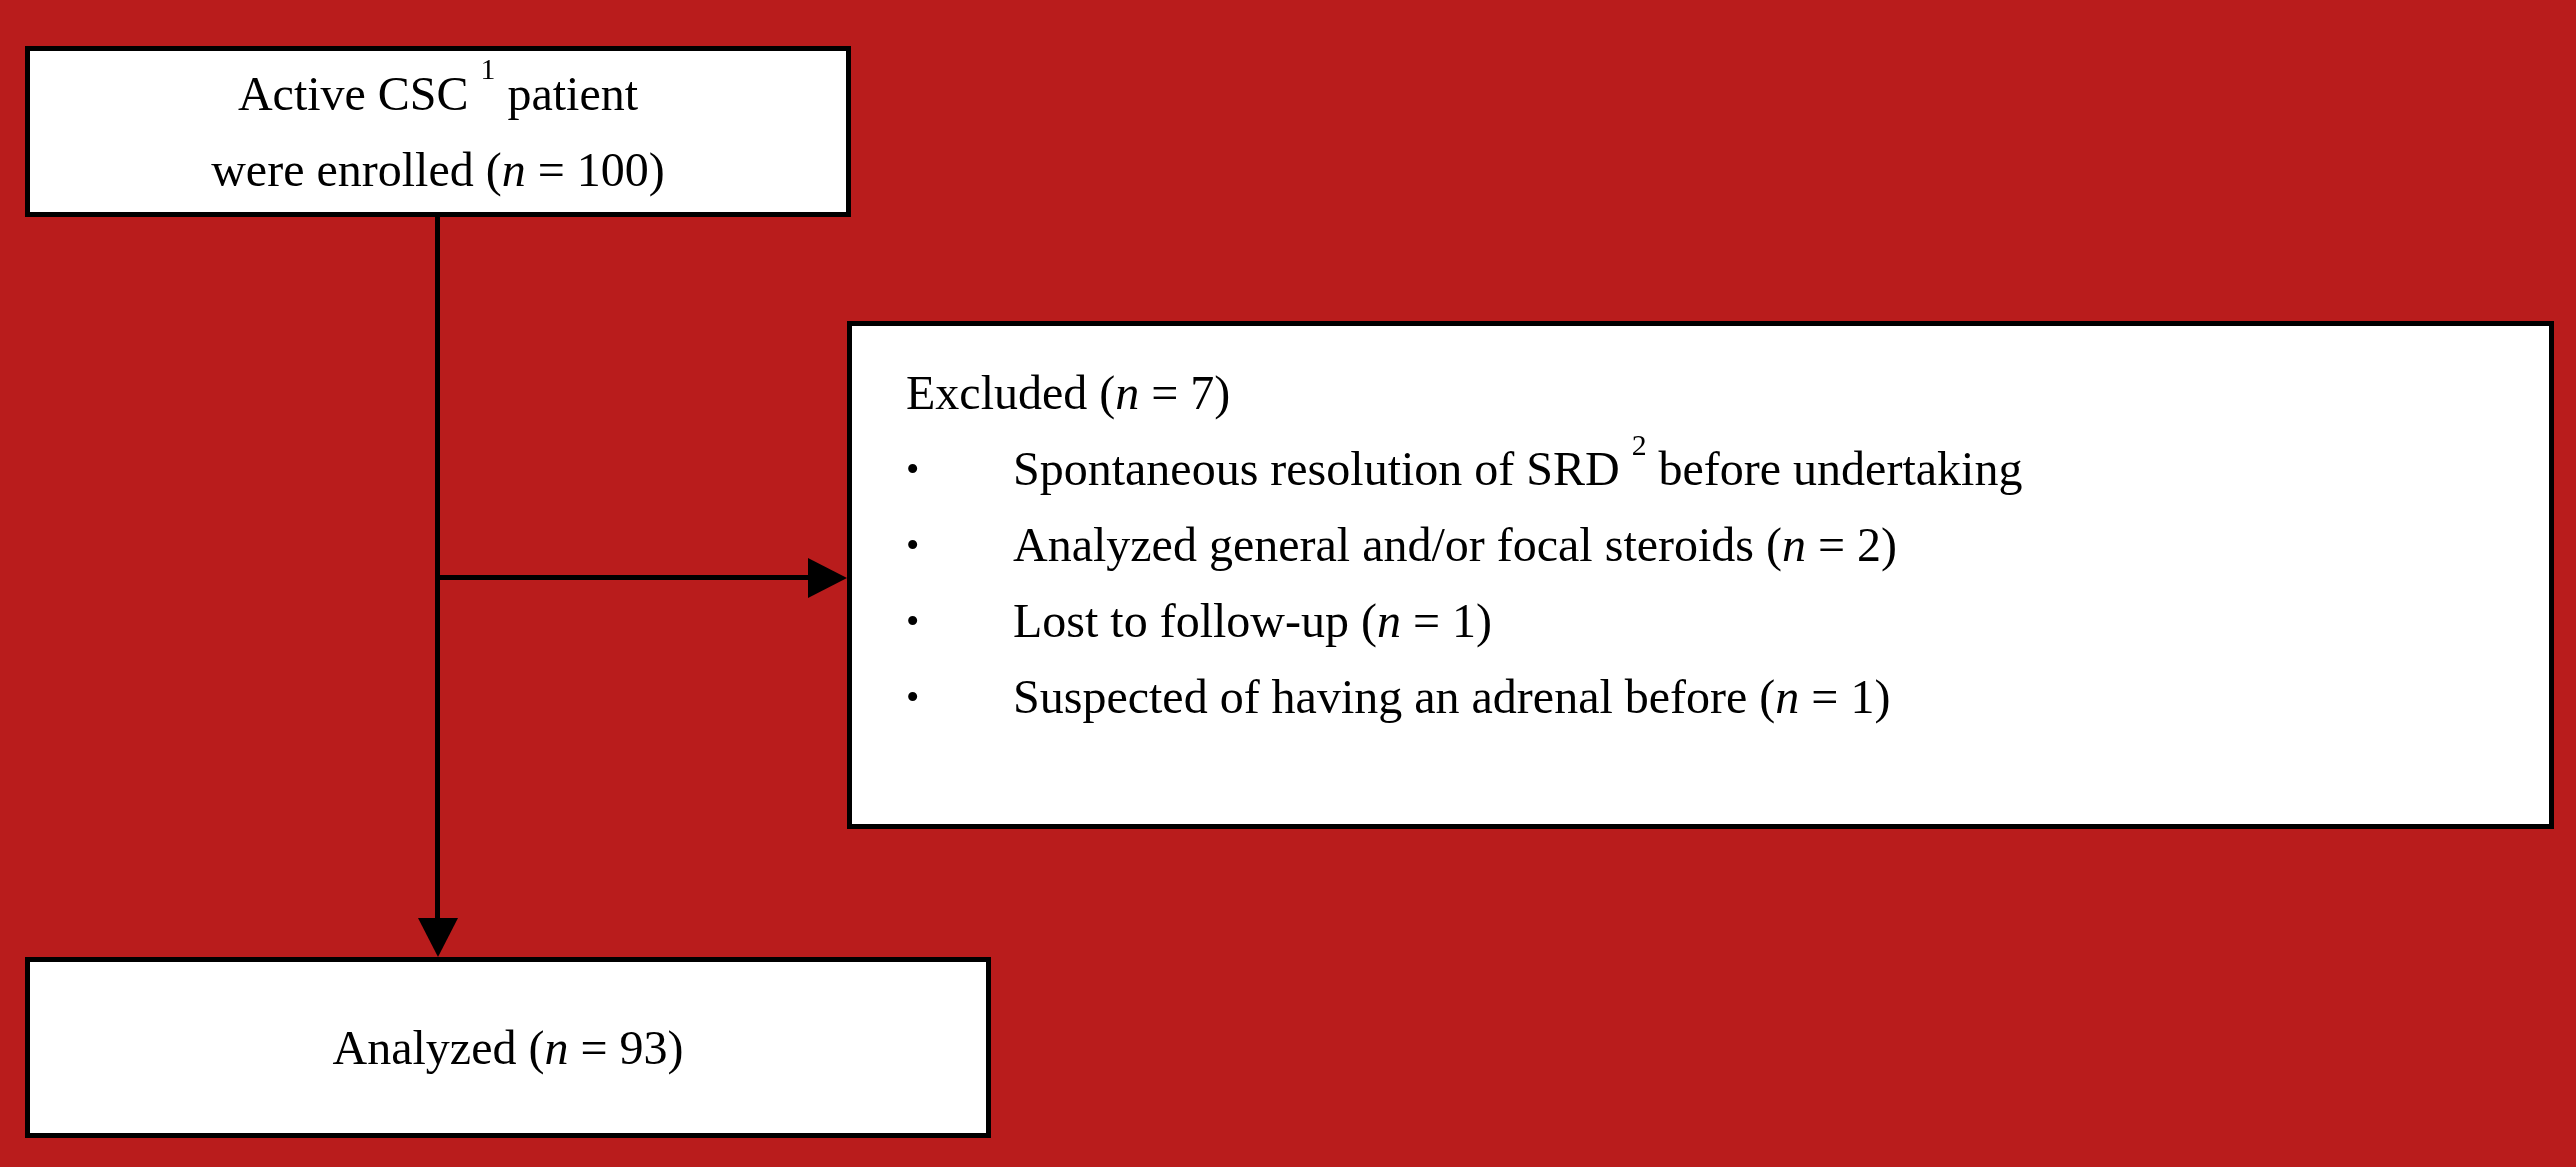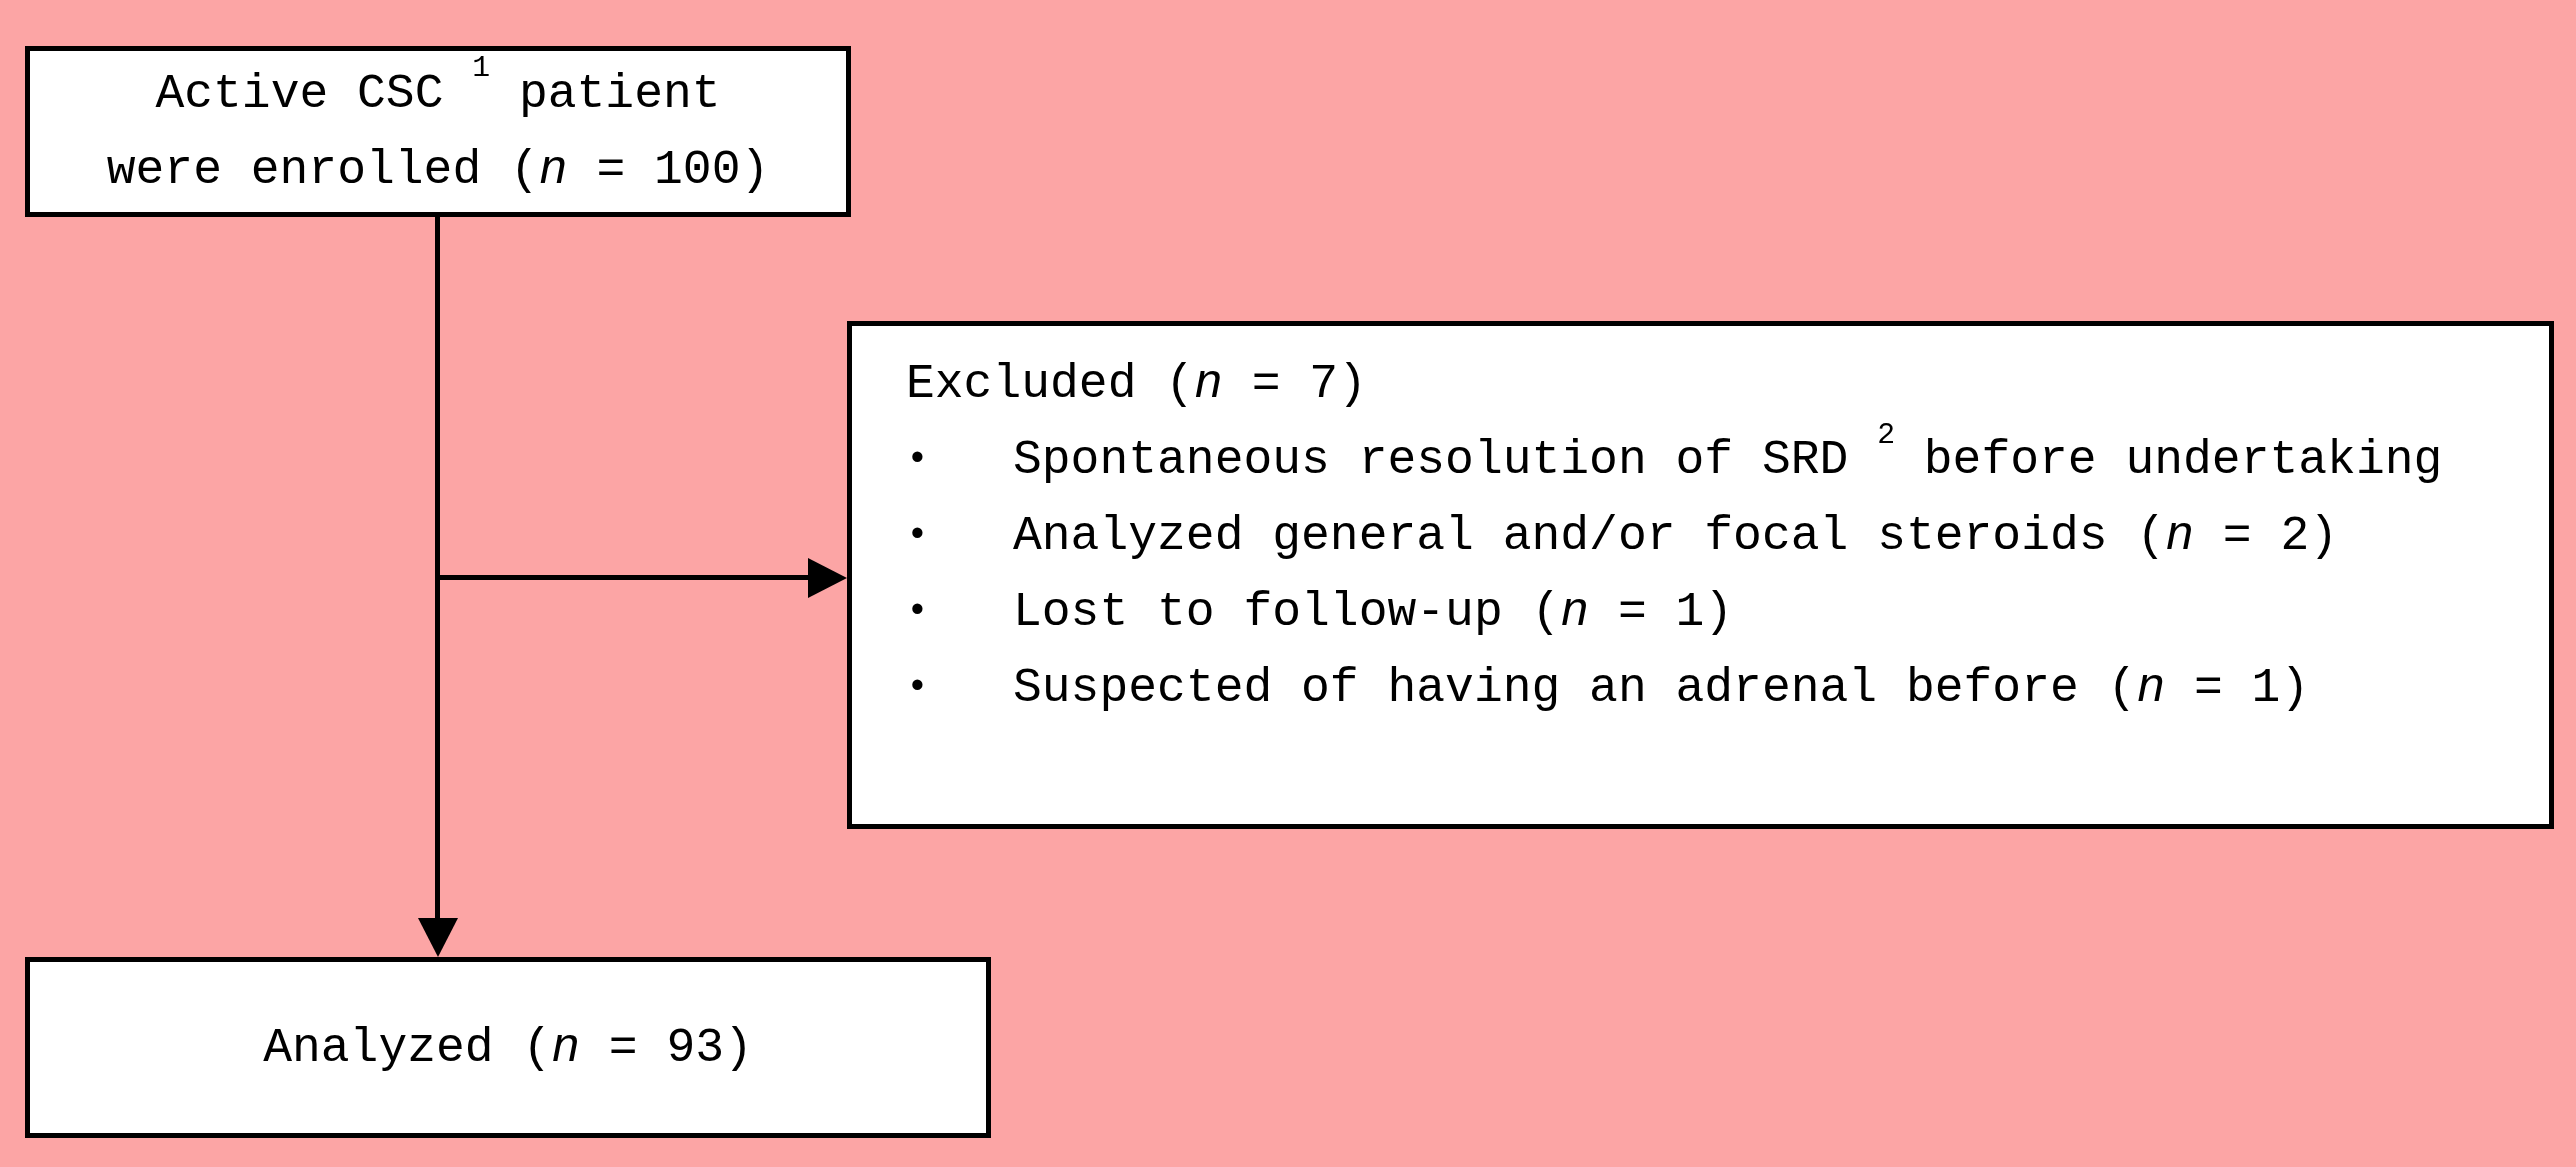--- a/index.html
+++ b/index.html
@@ -4,22 +4,22 @@
 <style>
   html, body {
     margin: 0;
     padding: 0;
     background: #ffffff;
   }
   .canvas {
     position: relative;
     width: 2576px;
     height: 1167px;
-    background: #fca5a5;
-    font-family: Liberation Mono, monospace;
+    background: #b91c1c;
+    font-family: Liberation Serif, serif;
     color: #000000;
     overflow: hidden;
   }
   .box {
     position: absolute;
     background: #ffffff;
     border: 5px solid #000000;
     box-sizing: border-box;
   }
   .box-center {
@@ -47,21 +47,21 @@
     left: 25px;
     top: 46px;
     width: 826px;
     height: 171px;
   }
   #excluded-box {
     left: 847px;
     top: 321px;
     width: 1707px;
     height: 508px;
-    padding: 20px 25px 0 54px;
+    padding: 29px 25px 0 54px;
   }
   #analyzed-box {
     left: 25px;
     top: 957px;
     width: 966px;
     height: 181px;
   }
   .bullet-row {
     display: flex;
     align-items: flex-start;

